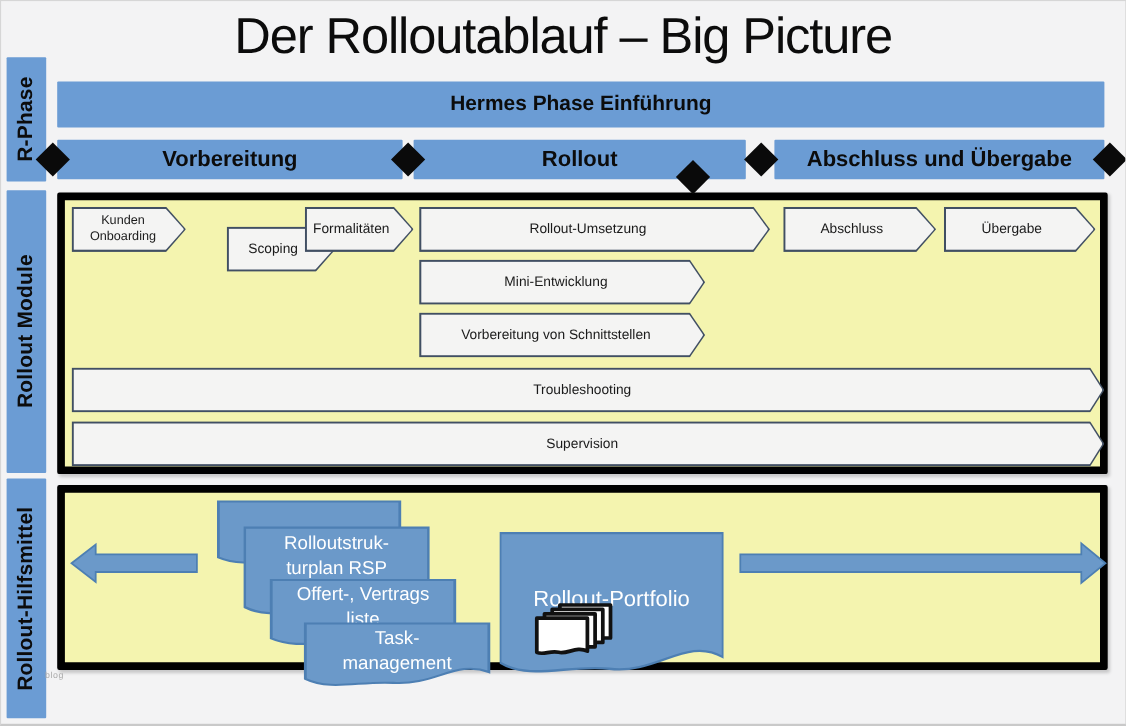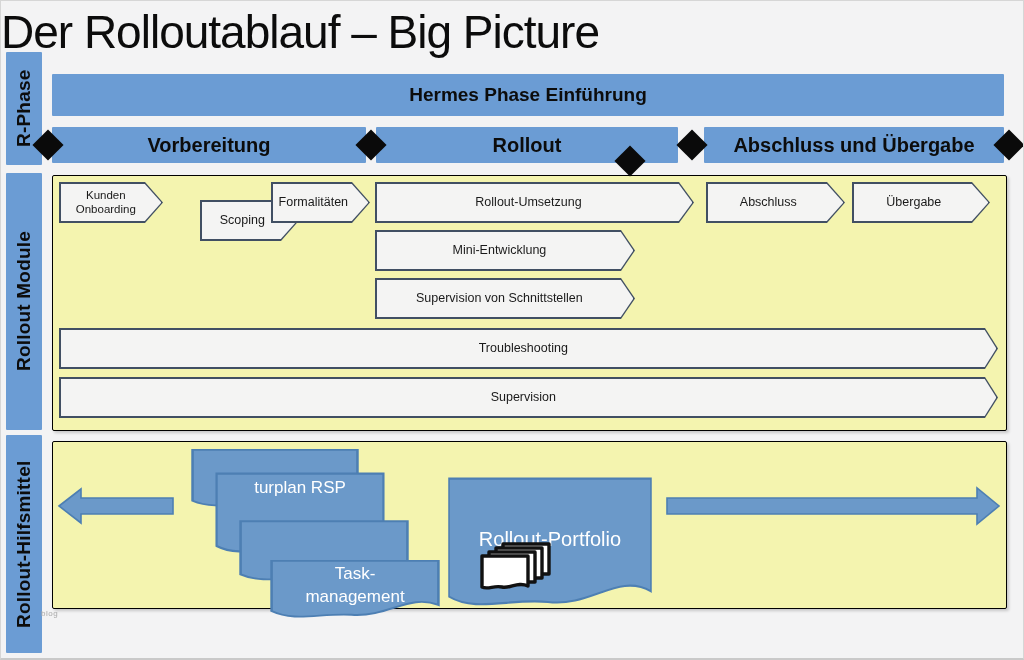--- a/index.html
+++ b/index.html
@@ -4,21 +4,21 @@
 <style>
   * { margin:0; padding:0; box-sizing:border-box; }
   html,body { background:#e8e8e8; }
   body { font-family:"Liberation Sans", sans-serif; }
   .stage {
     position:relative; width:1024px; height:660px;
     background:#f3f3f4; overflow:hidden;
     border:1px solid #d6d6d6; border-bottom:2px solid #c9c9c9;
   }
   .title {
-    position:absolute; left:0; right:0; top:4px; text-align:left;
+    position:absolute; left:0; right:0; top:4px; text-align:center;
     font-size:46px; font-weight:400; color:#0c0c0c; letter-spacing:-1px;
   }
   
   .vbar {
     position:absolute; left:5px; width:36px; background:#6b9cd4;
     display:flex; align-items:center; justify-content:center;
     writing-mode:vertical-rl; transform:rotate(180deg);
     font-size:19px; font-weight:700; color:#0c0c0c; border-radius:1px;
     letter-spacing:0.2px;
   }
@@ -36,21 +36,21 @@
   .seg.vorbereitung { left:51px; width:314px; }
   .seg.rollout { left:375px; width:302px; }
   .seg.abschluss { left:703px; width:300px; }
   .dia {
     position:absolute; width:22px; height:22px; background:#0a0a0a;
     transform:rotate(45deg); z-index:5;
   }
   
   .panel {
     position:absolute; left:51px; width:955px; background:#f4f4af;
-    border:1px solid #000000; border-radius:2px;
+    border:7px solid #000000; border-radius:2px;
     box-shadow:2px 2px 3px rgba(0,0,0,0.18);
   }
   .panel.modules { top:174px; height:256px; }
   .panel.tools { top:440px; height:168px; }
   
   .marrow {
     position:absolute; height:41px; background:#414f63;
     clip-path:polygon(0 0, calc(100% - var(--d)) 0, 100% 50%, calc(100% - var(--d)) 100%, 0 100%);
   }
   .marrow::before {
@@ -116,21 +116,21 @@
     <div class="marrow" style="left:653px; top:6px; width:139px; --d:18px;">
       <span class="lbl">Abschluss</span>
     </div>
     <div class="marrow" style="left:322px; top:54px; width:260px; --d:14px;">
       <span class="lbl">Mini-Entwicklung</span>
     </div>
     <div class="marrow" style="left:799px; top:6px; width:138px; --d:18px;">
       <span class="lbl">Übergabe</span>
     </div>
     <div class="marrow" style="left:322px; top:102px; width:260px; --d:14px;">
-      <span class="lbl">Supervision von Schnittstellen</span>
+      <span class="lbl">Vorbereitung von Schnittstellen</span>
     </div>
     <div class="marrow" style="left:6px; top:152px; width:939px; --d:13px;">
       <span class="lbl">Troubleshooting</span>
     </div>
     <div class="marrow" style="left:6px; top:201px; width:939px; --d:13px;">
       <span class="lbl">Supervision</span>
     </div>
   </div>
 
   <div class="panel tools">
@@ -147,28 +147,33 @@
       <svg class="shape" viewBox="0 0 200 100" preserveAspectRatio="none">
         <path d="M3,3 L197,3 L197,76 C162,58 140,94 96,90 C60,87 30,101 3,85 Z" fill="#6b99c9" stroke="#4d7fb3" stroke-width="3"></path>
       </svg>
     </div>
 
     <div class="doccard" style="left:161px; top:30px; width:172px; height:84px; z-index:2;">
       <svg class="shape" viewBox="0 0 200 100" preserveAspectRatio="none">
         <path d="M3,2 L197,2 L197,80 C162,64 140,96 96,92 C60,89 30,102 3,88 Z" fill="#6b99c9" stroke="#4d7fb3" stroke-width="2.6"></path>
       </svg>
       <div class="ctext" style="top:5px;">
+        <div>Rolloutstruk-</div>
         <div>turplan RSP</div>
       </div>
     </div>
 
     <div class="doccard" style="left:185px; top:78px; width:172px; height:64px; z-index:3;">
       <svg class="shape" viewBox="0 0 200 100" preserveAspectRatio="none">
         <path d="M3,2 L197,2 L197,76 C162,58 140,94 96,90 C60,87 30,101 3,85 Z" fill="#6b99c9" stroke="#4d7fb3" stroke-width="3"></path>
       </svg>
+      <div class="ctext" style="top:3px;">
+        <div>Offert-, Vertrags</div>
+        <div>liste</div>
+      </div>
     </div>
 
     <div class="doccard" style="left:216px; top:117px; width:172px; height:62px; z-index:4;">
       <svg class="shape" viewBox="0 0 200 100" preserveAspectRatio="none">
         <path d="M3,3 L197,3 L197,74 C162,56 140,94 96,90 C60,87 30,102 3,84 Z" fill="#6b99c9" stroke="#4d7fb3" stroke-width="3"></path>
       </svg>
       <div class="ctext" style="top:4px;">
         <div>Task-</div>
         <div>management</div>
       </div>

